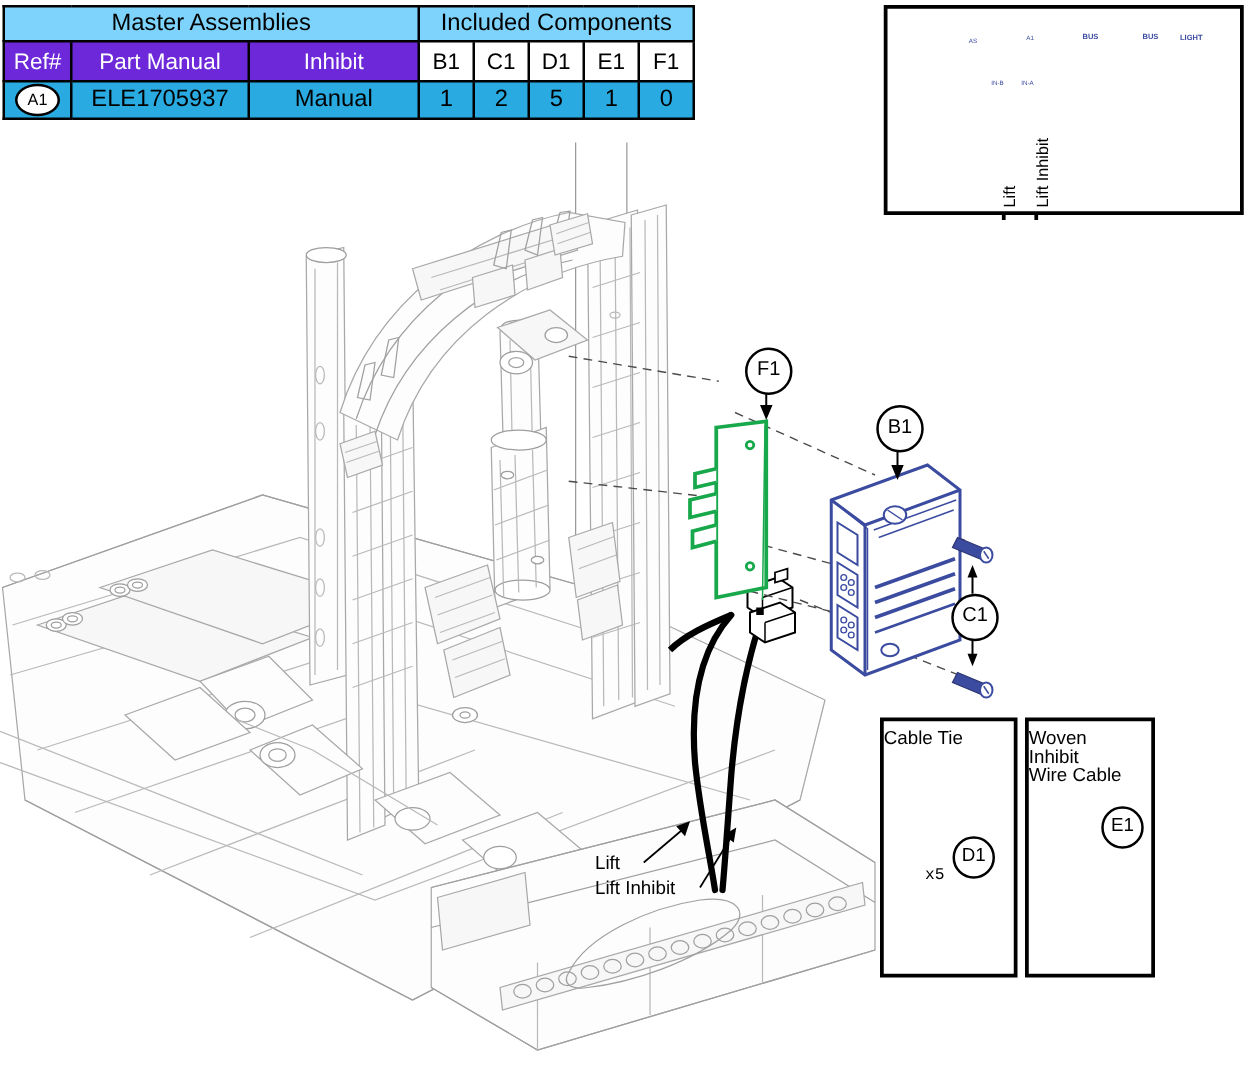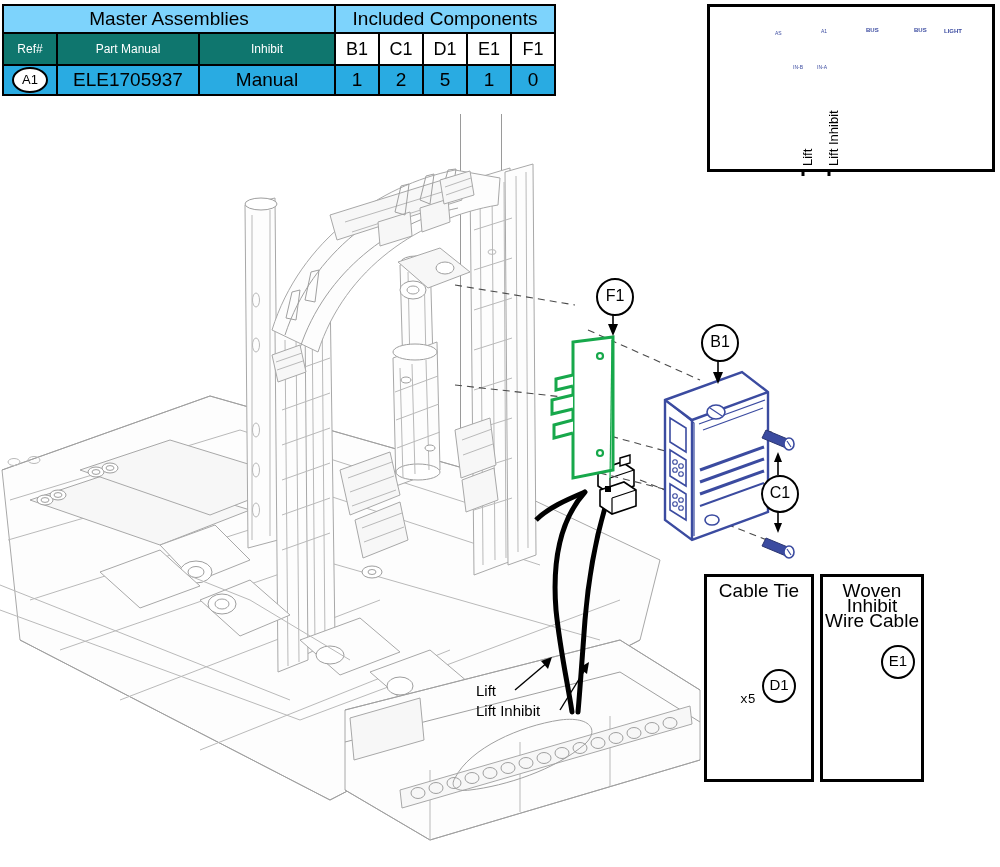--- a/index.html
+++ b/index.html
@@ -6,38 +6,38 @@
   body{width:1000px;height:867px;position:relative;overflow:hidden;
        font-family:"Liberation Sans",sans-serif;color:#000;}
   .stage{position:absolute;inset:0;}
 
   
   .parts-table{position:absolute;left:2px;top:4px;border-collapse:collapse;
                table-layout:fixed;}
   .parts-table td,.parts-table th{border:2px solid #000;text-align:center;
                vertical-align:middle;font-weight:400;padding:0;}
   .th-orange{background:#7dd3fc;font-size:19px;height:26px;}
-  .th-black{background:#0f766e;color:#fff;font-size:12px;height:30px;}
+  .th-black{background:#6d28d9;color:#fff;font-size:18px;height:30px;}
   .th-white{background:#fff;color:#000;font-size:18px;height:30px;}
   .row-cyan{background:#29ABE2;font-size:19px;height:30px;}
   .c-ref{width:52px;} .c-pn{width:140px;} .c-lr{width:134px;}
   .c-comp{width:42px;}
   .badge{display:inline-block;width:32px;height:22px;border:2px solid #000;
          border-radius:50%;background:#fff;color:#000;font-size:13px;
          line-height:22px;text-align:center;}
 
   
   .vline{position:absolute;width:1px;background:#9a9a9a;}
 
   
   .panel{position:absolute;border:3px solid #000;background:#fff;box-sizing:border-box;}
   #inset-connector{left:707px;top:4px;width:288px;height:168px;}
   #box-cable-tie{left:704px;top:574px;width:110px;height:208px;}
   #box-wire-wrap{left:820px;top:574px;width:104px;height:208px;}
-  .box-title{position:absolute;width:100%;text-align:center;font-size:19px;
+  .box-title{position:absolute;width:100%;font-size:15px;
              line-height:15px;top:6px;left:0;}
 
   
   .bub{position:absolute;width:34px;height:34px;border:2px solid #000;
        border-radius:50%;background:#fff;font-size:16px;line-height:31px;
        text-align:center;z-index:6;}
   .bub.sm{width:30px;height:30px;line-height:27px;font-size:15px;}
 
   
   .lbl{position:absolute;font-size:15px;white-space:nowrap;z-index:6;}

